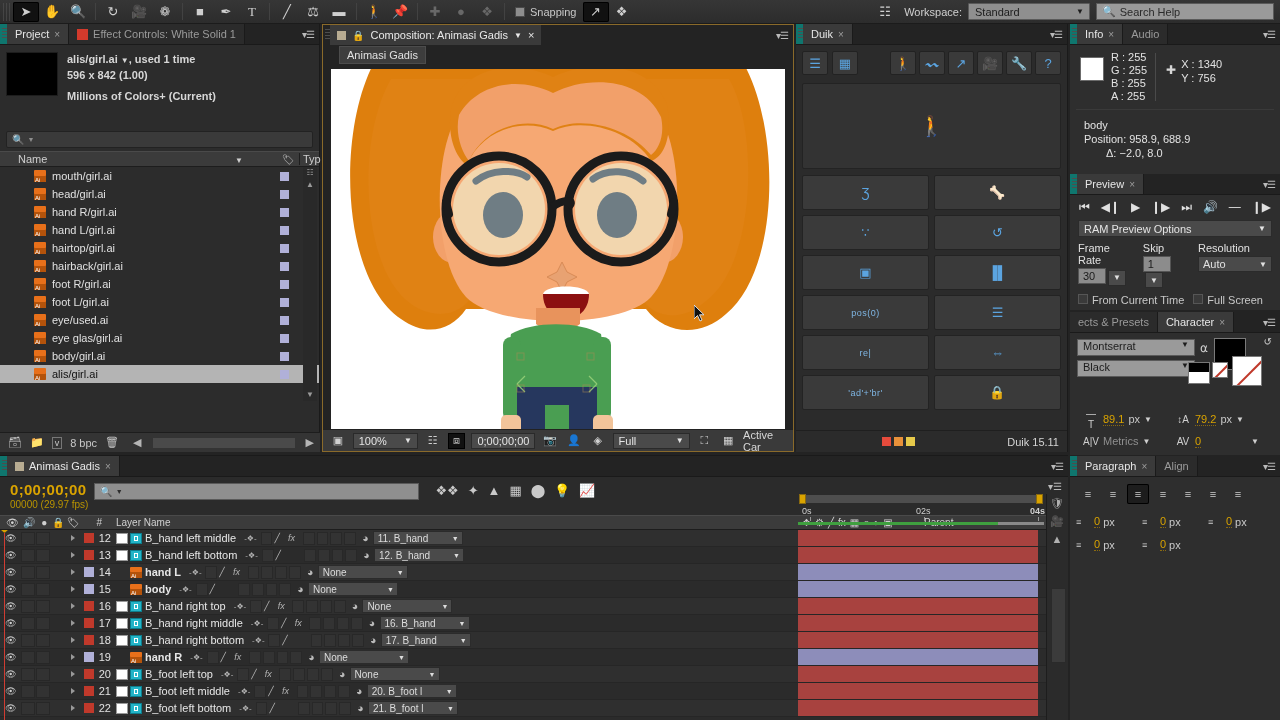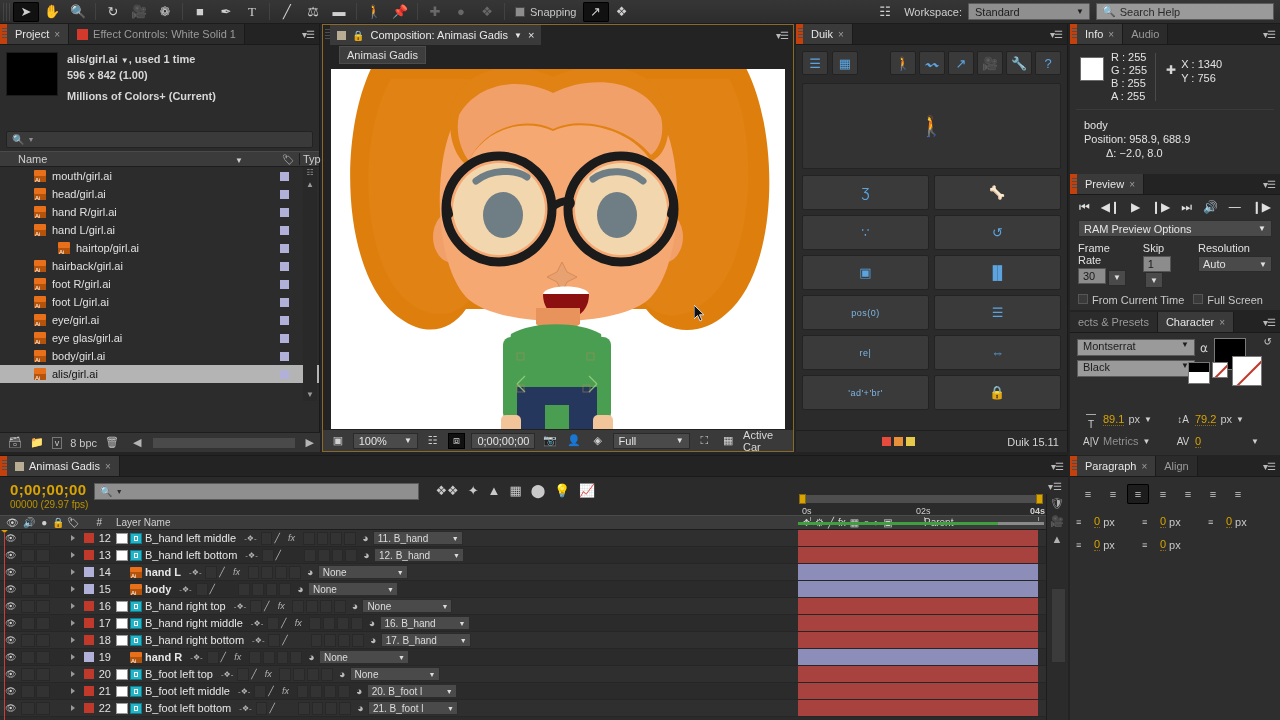--- a/index.html
+++ b/index.html
@@ -41,21 +41,21 @@
   }
   .ws-select .arr { position:absolute; right:5px; color:#1c1c1c; font-size:8px;}
   .searchhelp {
     width:178px; height:17px; background:#9a9a9a; color:#2a2a2a;
     border:1px solid #5a5a5a; display:flex; align-items:center; gap:4px; padding-left:5px; font-size:11px;
   }
 
   
   .panel { position:absolute; background:#2e2e2e; }
   .tabbar {
-    height:21px; background:#c2410c; display:flex; align-items:stretch;
+    height:21px; background:#0f766e; display:flex; align-items:stretch;
     border-bottom:1px solid #1a1a1a;
   }
   .tab {
     display:flex; align-items:center; gap:5px; padding:0 8px;
     font-size:11px; color:#9a9a9a; background:#2b2b2b;
     border-right:1px solid #1a1a1a; position:relative; white-space:nowrap;
   }
   .tab.active { background:#3a3a3a; color:#e6e6e6; }
   .tab .x { font-size:10px; color:#9d9d9d; }
   .tab-grip { width:5px; background: repeating-linear-gradient(to bottom,#4e4e4e 0 1px,transparent 1px 3px);
@@ -371,21 +371,21 @@
           <div class="proj-row" style="position: relative;">
             <span class="ai-ico"></span>
             <span>hand R/girl.ai</span>
             <span class="sw"></span>
           </div>
           <div class="proj-row" style="position: relative;">
             <span class="ai-ico"></span>
             <span>hand L/girl.ai</span>
             <span class="sw"></span>
           </div>
-          <div class="proj-row" style="position: relative; margin-left: 24px;">
+          <div class="proj-row" style="position: relative;">
             <span class="ai-ico"></span>
             <span>hairtop/girl.ai</span>
             <span class="sw"></span>
           </div>
           <div class="proj-row" style="position: relative;">
             <span class="ai-ico"></span>
             <span>hairback/girl.ai</span>
             <span class="sw"></span>
           </div>
           <div class="proj-row" style="position: relative;">
@@ -393,21 +393,21 @@
             <span>foot R/girl.ai</span>
             <span class="sw"></span>
           </div>
           <div class="proj-row" style="position: relative;">
             <span class="ai-ico"></span>
             <span>foot L/girl.ai</span>
             <span class="sw"></span>
           </div>
           <div class="proj-row" style="position: relative;">
             <span class="ai-ico"></span>
-            <span>eye/girl.ai</span>
+            <span>eye/used.ai</span>
             <span class="sw"></span>
           </div>
           <div class="proj-row" style="position: relative;">
             <span class="ai-ico"></span>
             <span>eye glas/girl.ai</span>
             <span class="sw"></span>
           </div>
           <div class="proj-row" style="position: relative;">
             <span class="ai-ico"></span>
             <span>body/girl.ai</span>

